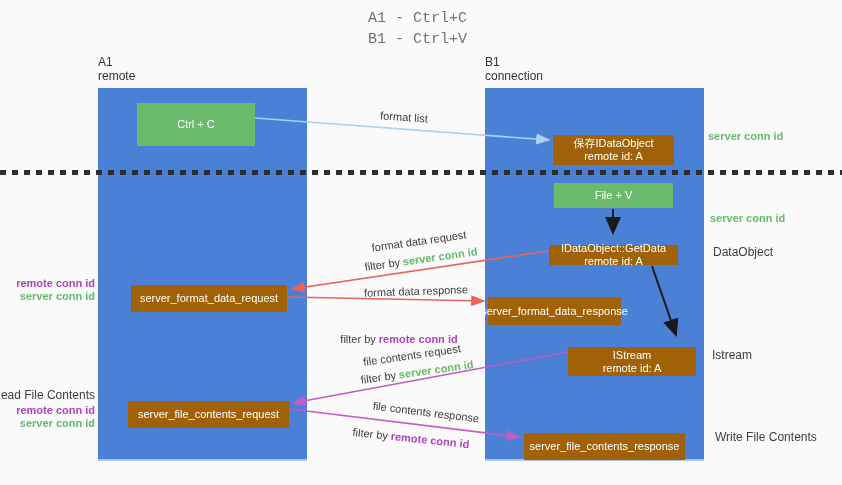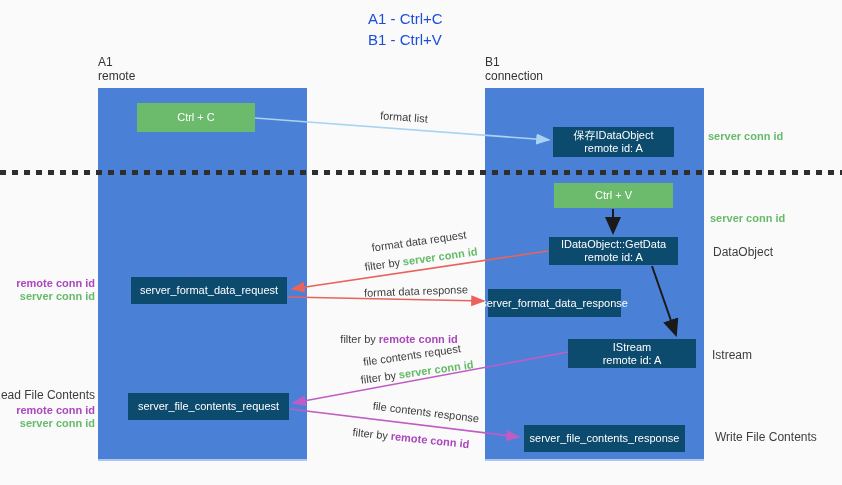--- a/index.html
+++ b/index.html
@@ -2,41 +2,41 @@
 <html><head>
 <meta charset="utf-8">
 <style>
   * { margin:0; padding:0; box-sizing:border-box; }
   html,body { background:#fafafa; }
   .canvas {
     position:relative; width:842px; height:485px; overflow:hidden;
     background:#fafafa; font-family:"Liberation Sans", sans-serif; color:#3d3d3d;
   }
   
-  .title { position:absolute; left:368px; top:8px; font-size:15px; line-height:21px; color:#1d4ed8; }
+  .title { position:absolute; left:368px; top:8px; font-size:15px; line-height:21px; color:#737373;font-family:Liberation Mono, monospace; }
   
   .lane-header { position:absolute; top:55px; text-align:left; font-size:12px; line-height:14px; color:#333; }
   .lane-header.a { left:98px; width:209px; }
   .lane-header.b { left:485px; width:219px; }
   
   .lane { position:absolute; top:88px; height:373px; background:#4a80d6; border-bottom:2px solid #aec6ee; z-index:1; }
   .lane.a { left:98px; width:209px; }
   .lane.b { left:485px; width:219px; }
   
   .dotline { position:absolute; left:0; top:170px; width:842px; height:5px; z-index:5;
     background:repeating-linear-gradient(90deg,#2e2e2e 0 6px,transparent 6px 12px); }
   
   .node { position:absolute; z-index:4; display:flex; flex-direction:column; align-items:center;
     justify-content:center; color:#fff; font-size:11px; line-height:13px; text-align:center; }
   .node.green { background:#6cbb6d; }
-  .node.orange { background:#0c4a6e; }
-  .n-ctrl-c   { left:137px; top:103px; width:118px; height:29px; }
+  .node.orange { background:#a16207;margin-top:8px; }
+  .n-ctrl-c   { left:137px; top:103px; width:118px; height:43px; }
   .n-savedo   { left:553px; top:127px; width:121px; height:30px; }
   .n-ctrl-v   { left:554px; top:183px; width:119px; height:25px; }
-  .n-getdata  { left:549px; top:237px; width:129px; height:28px; }
+  .n-getdata  { left:549px; top:237px; width:129px; height:20px; }
   .n-fmt-req  { left:131px; top:277px; width:156px; height:27px; }
   .n-fmt-resp { left:488px; top:289px; width:133px; height:28px; }
   .n-istream  { left:568px; top:339px; width:128px; height:29px; }
   .n-file-req { left:128px; top:393px; width:161px; height:27px; }
   .n-file-resp{ left:524px; top:425px; width:161px; height:27px; }
   
   .arrows { position:absolute; left:0; top:0; z-index:6; pointer-events:none; }
   
   .alabel { position:absolute; z-index:7; white-space:nowrap; font-size:11px; color:#3d3d3d; }
   .alabel .key { font-weight:bold; margin-left:3px; }
@@ -92,21 +92,21 @@
   <div class="dotline"></div>
 
   <div class="node green n-ctrl-c">
     <span>Ctrl + C</span>
   </div>
   <div class="node orange n-savedo">
     <span>保存IDataObject</span>
     <span>remote id: A</span>
   </div>
   <div class="node green n-ctrl-v">
-    <span>Ctrl + V</span>
+    <span>File + V</span>
   </div>
   <div class="node orange n-getdata">
     <span>IDataObject::GetData</span>
     <span>remote id: A</span>
   </div>
   <div class="node orange n-fmt-req">
     <span>server_format_data_request</span>
   </div>
   <div class="node orange n-fmt-resp">
     <span>server_format_data_response</span>

